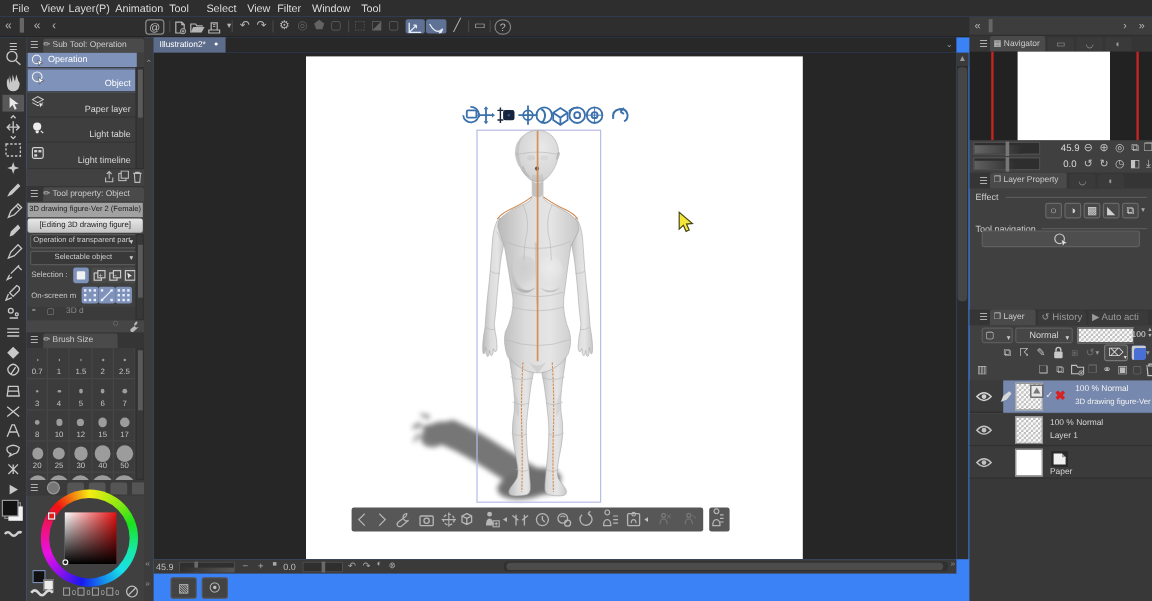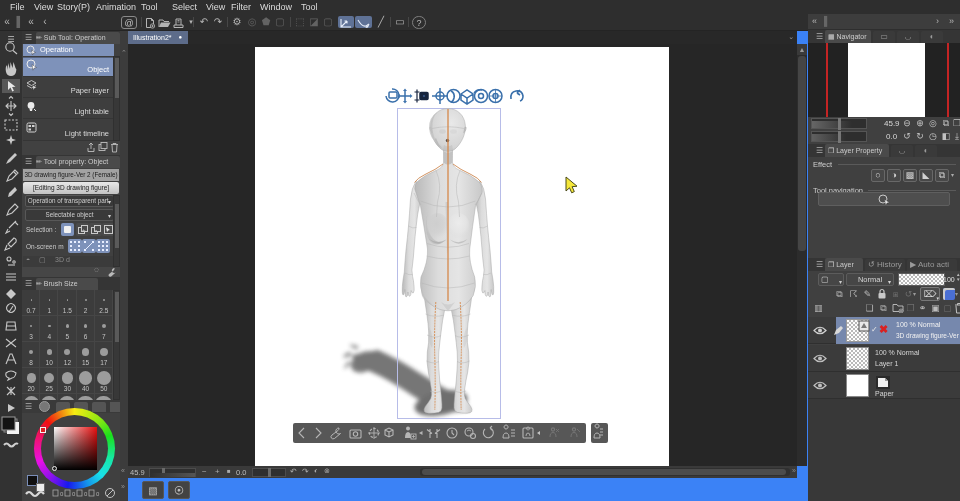--- a/index.html
+++ b/index.html
@@ -44,21 +44,21 @@
   linear-gradient(45deg,#b9b9b9 25%,transparent 25%,transparent 75%,#b9b9b9 75%);
   background-size:4px 4px; background-position:0 0,2px 2px; background-color:#fdfdfd; }
 .ltxt { position:absolute; color:#d6d6d6; font-size:7px; white-space:nowrap; }
 </style>
 </head>
 <body>
 <div id="app">
   <div id="menubar" class="abs">
     <span style="left:10px">File</span>
       <span style="left:34px">View</span>
-    <span style="left:57px">Story(P)</span>
+    <span style="left:57px">Layer(P)</span>
       <span style="left:96px">Animation</span>
     <span style="left:141px">Tool</span>
       <span style="left:172px">Select</span>
     <span style="left:206px">View</span>
       <span style="left:231px">Filter</span>
     <span style="left:260px">Window</span>
       <span style="left:301px">Tool</span>
   </div>
   <div id="toolbar" class="abs">
     <span class="ti" style="left:0px">«</span>

